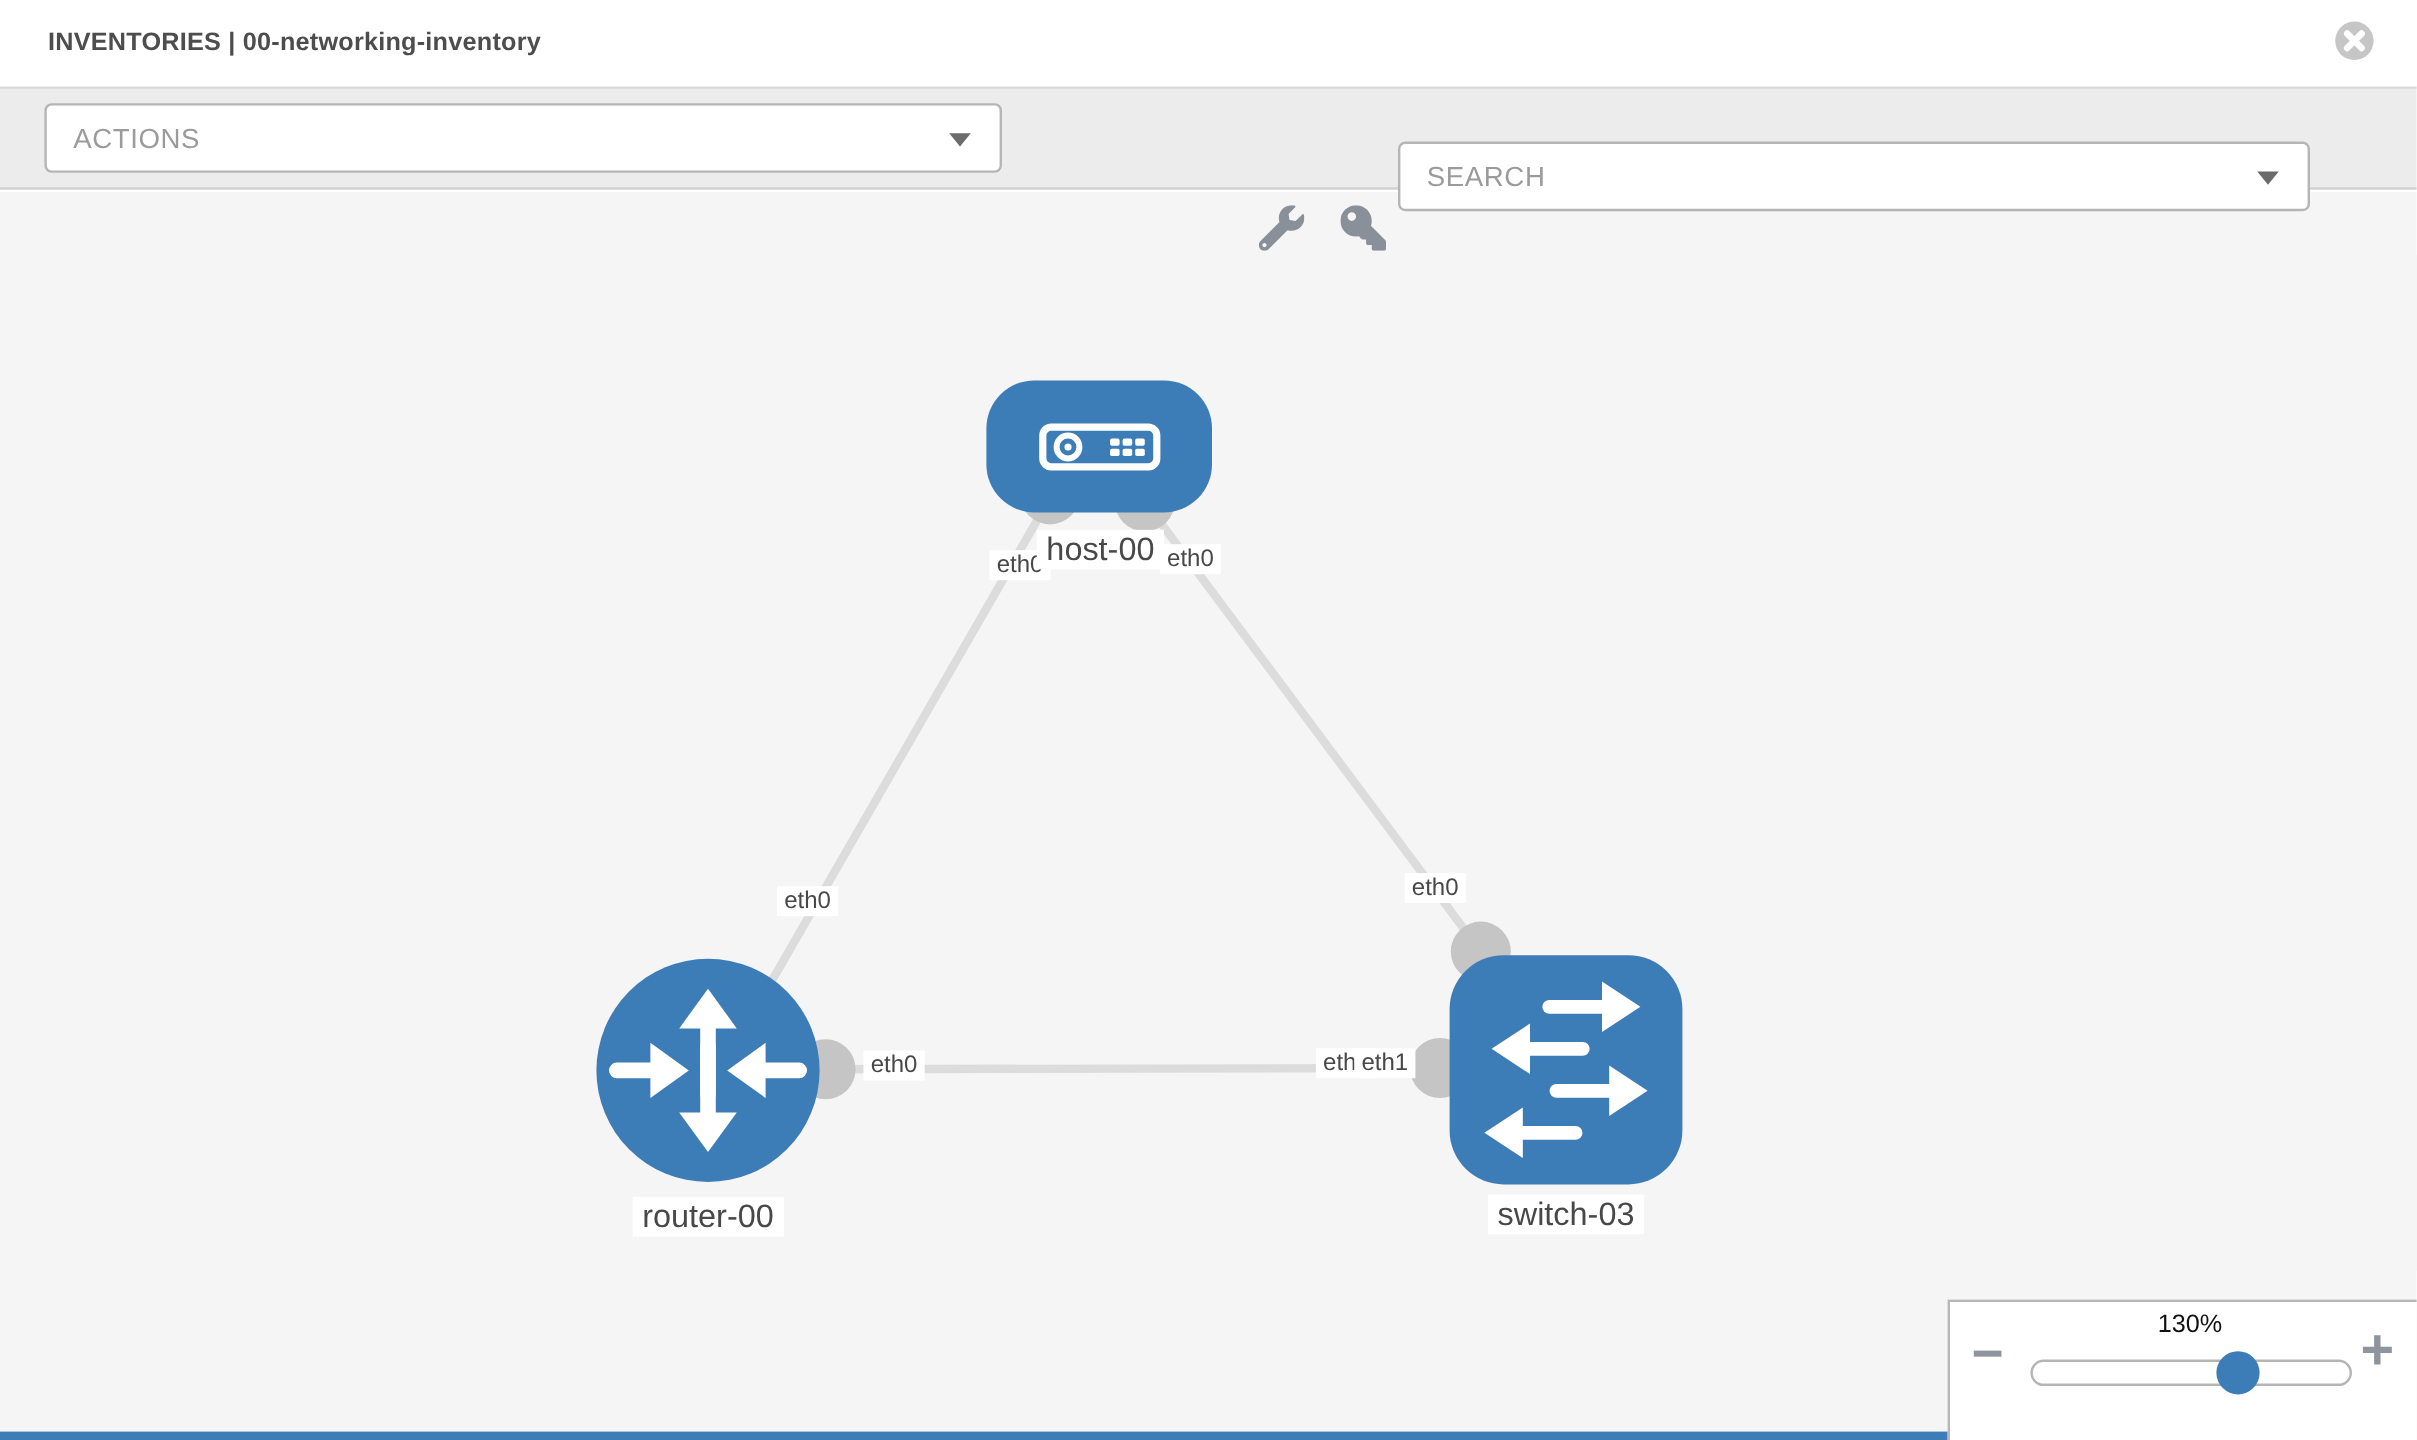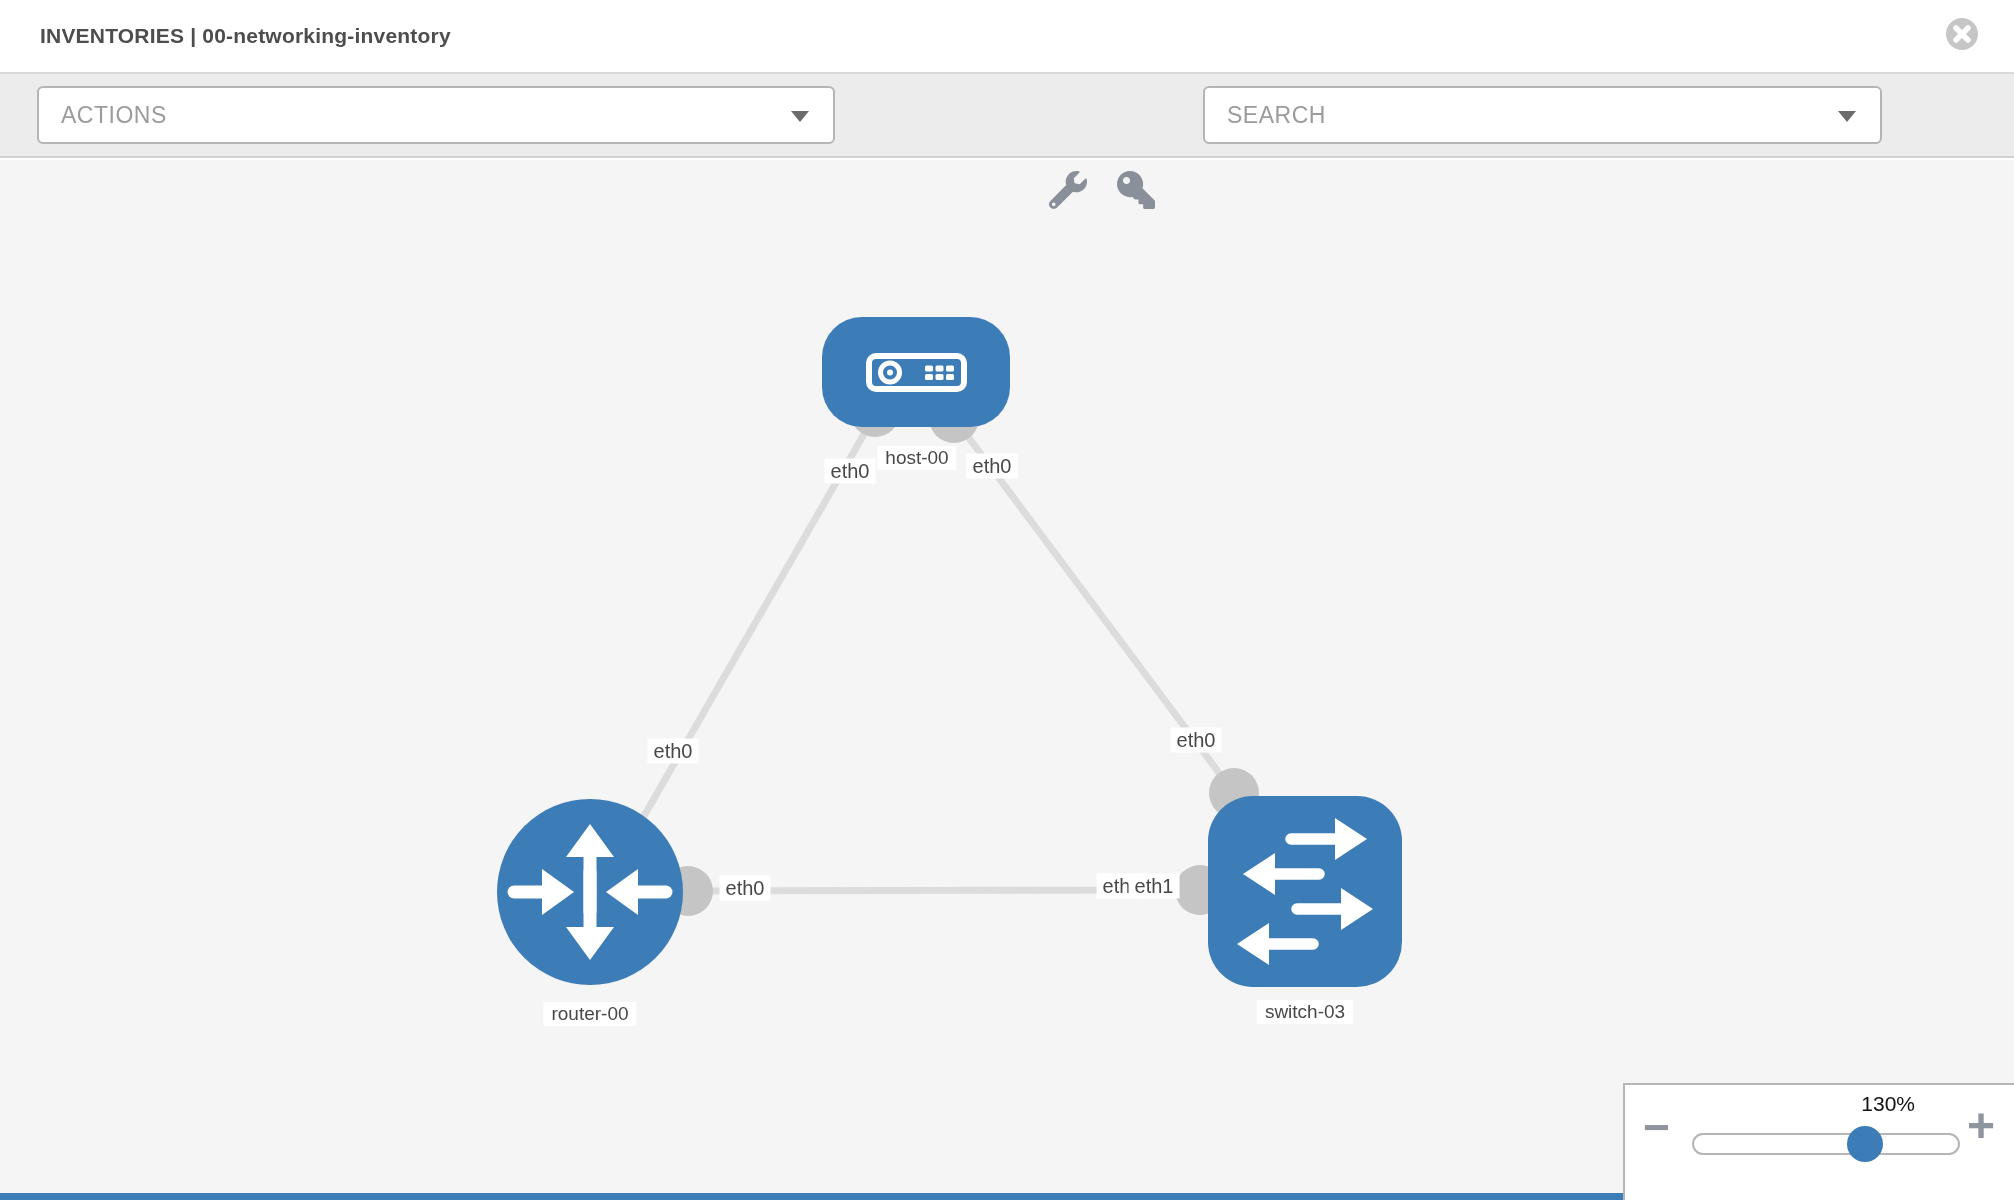--- a/index.html
+++ b/index.html
@@ -11,36 +11,36 @@
   .header { position:absolute; left:0; top:0; width:2014px; height:72px; background:#fff; z-index:10; }
   .header-title { position:absolute; left:40px; top:0; line-height:72px; font-size:21px; font-weight:700; color:#4d4d4d; letter-spacing:0.2px; }
   .close-btn { position:absolute; left:1944px; top:16px; width:36px; height:36px; cursor:pointer; }
 
   
   .toolbar { position:absolute; left:0; top:72px; width:2014px; height:86px; background:#ececec; border-top:2px solid #d9d9d9; border-bottom:2px solid #d2d2d2; z-index:10; }
   .dropdown { position:absolute; top:12px; height:58px; background:#fff; border:2px solid #b5b5b5; border-radius:6px; }
   .dropdown-label { position:absolute; left:22px; top:0; line-height:54px; font-size:23px; color:#9b9b9b; letter-spacing:0.5px; }
   .caret { position:absolute; right:24px; top:23px; width:0; height:0; border-left:9px solid transparent; border-right:9px solid transparent; border-top:11px solid #6b6b6b; }
   .actions-dd { left:37px; width:798px;text-align:right; }
-  .search-dd { left:1203px; width:679px; }
+  .search-dd { left:1165px; width:760px;margin-top:32px; }
   .tool-icon { position:absolute; top:97px; width:38px; height:38px; cursor:pointer; }
   .tool-icon svg { width:100%; height:100%; fill:#8a909a; }
 
   
   .canvas { position:absolute; left:0; top:160px; width:2014px; height:1040px; background:#f5f5f6; }
   .graph-svg { position:absolute; left:0; top:0; z-index:1; }
 
   .graph-label { position:absolute; transform:translate(-50%,-50%); background:#ffffff; color:#484848; white-space:nowrap; z-index:2; }
   .iface-label { font-size:20px; padding:1px 6px; }
-  .node-label  { font-size:19px; padding:1px 8px; }
+  .node-label  { font-size:27px; padding:1px 8px; }
   .z3 { z-index:3; }
 
   
   .zoom-panel { position:absolute; left:1623px; top:1083px; width:398px; height:125px; background:#fff; border:2px solid #b7b7b7; z-index:5; }
-  .zoom-value { position:absolute; left:110px; top:7px; width:180px; text-align:right; font-size:21px; color:#111; }
+  .zoom-value { position:absolute; left:110px; top:7px; width:180px; text-align:center; font-size:21px; color:#111; }
   .zoom-minus { position:absolute; left:18px; top:19px; font-size:46px; font-weight:700; color:#8f959e; cursor:pointer; line-height:46px; }
   .zoom-plus  { position:absolute; left:342px; top:17px; font-size:48px; font-weight:700; color:#8f959e; cursor:pointer; line-height:48px; }
   .zoom-track { position:absolute; left:67px; top:48px; width:268px; height:22px; background:#fff; border:2px solid #b5b5b5; border-radius:12px; cursor:pointer; }
   .zoom-handle { position:absolute; left:222px; top:41px; width:36px; height:36px; border-radius:50%; background:#3c7cb7; cursor:pointer; }
 
   .bottom-bar { position:absolute; left:0; top:1193px; width:1629px; height:7px; background:#3c7cb7; z-index:4; }
 </style>
 </head>
 <body>
 

